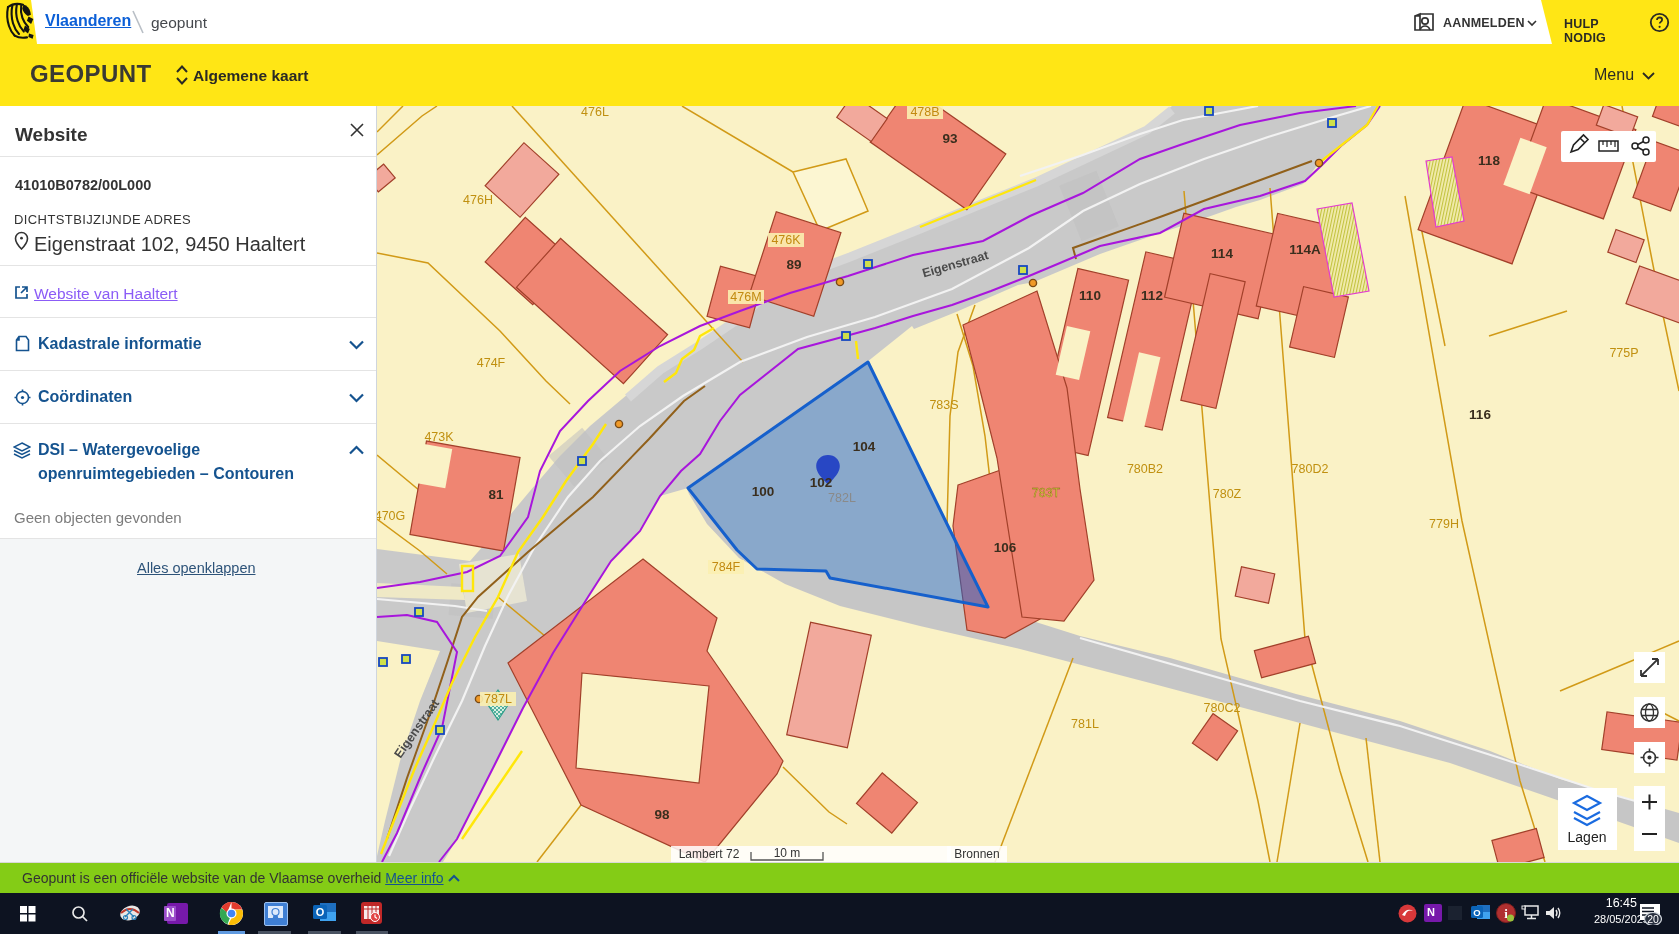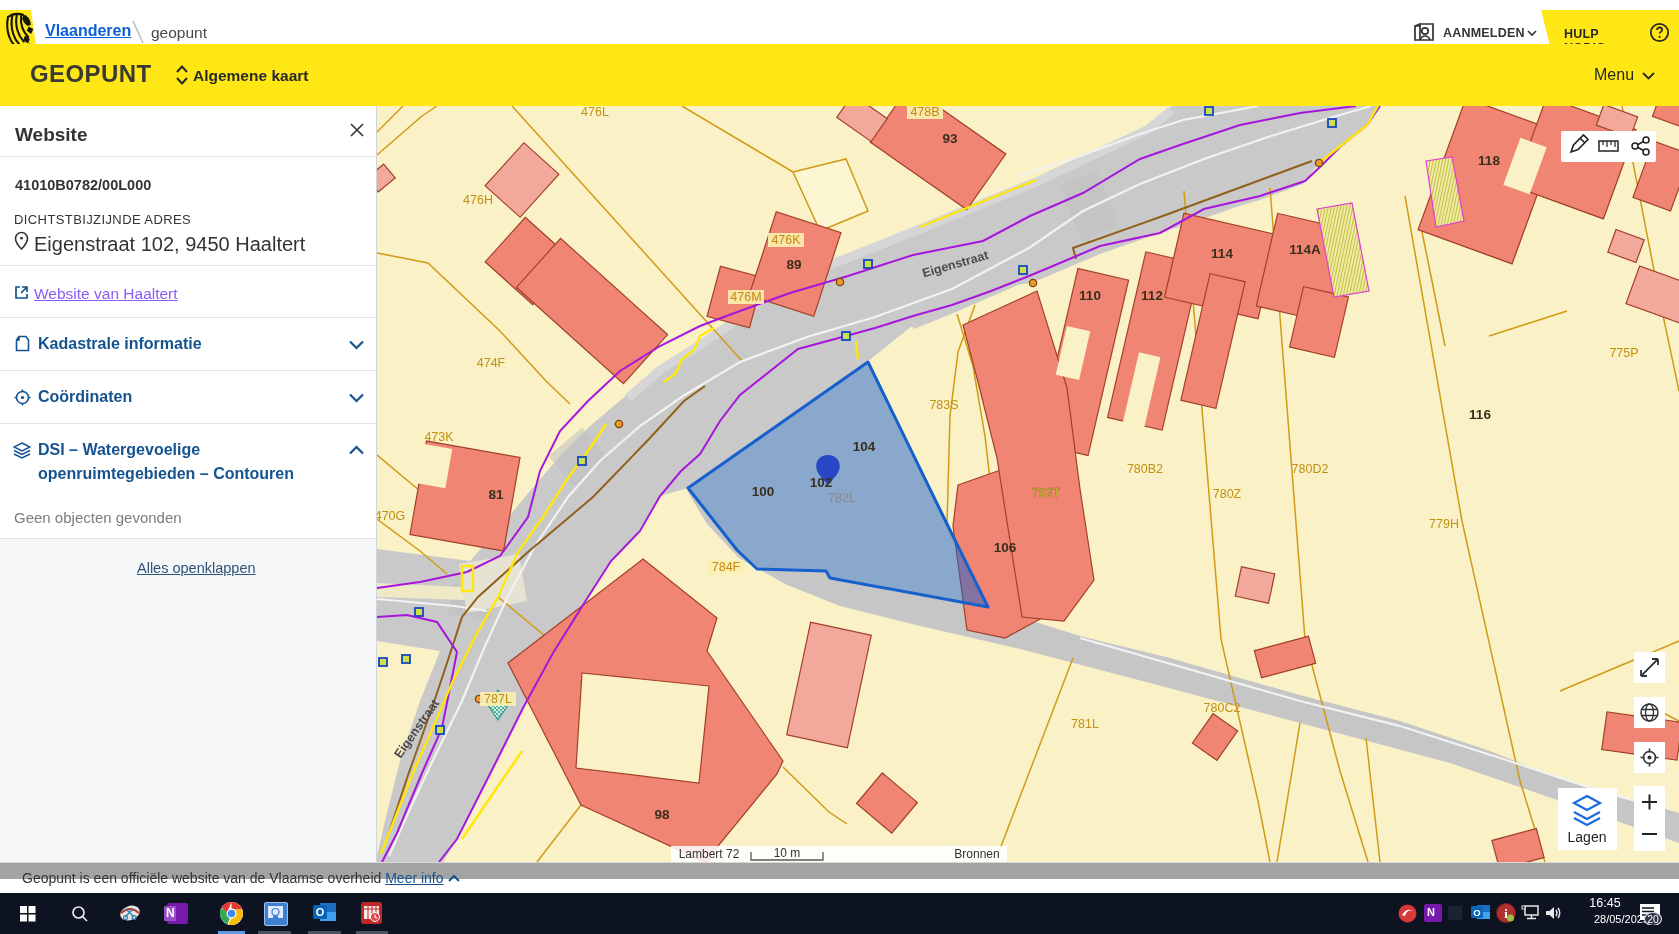--- a/index.html
+++ b/index.html
@@ -1,21 +1,21 @@
 <!DOCTYPE html>
 <html><head>
 <meta charset="utf-8">
 <style>
 html,body{margin:0;padding:0;width:1679px;height:934px;overflow:hidden;font-family:"Liberation Sans",sans-serif;background:#fff;}
 .abs{position:absolute;}
-#topbar{position:absolute;left:0;top:0;width:1454px;height:44px;background:#fff;margin-top:10px;}
+#topbar{position:absolute;left:0;top:0;width:1454px;height:44px;background:#fff;}
 #yellowbar{position:absolute;left:0;top:44px;width:1679px;height:62px;background:#FFE615;}
 #sidebar{position:absolute;left:0;top:106px;width:376px;height:756px;background:#fff;border-right:1px solid #cfd5dd;}
 #mapwrap{position:absolute;left:377px;top:106px;width:1058px;height:756px;background:#faf2c6;}
-#footer{position:absolute;left:0;top:862px;width:1679px;height:17px;background:#a3a3a3;border-top:1px solid #d8d8d8;box-sizing:border-box;}
+#footer{position:absolute;left:0;top:862px;width:1679px;height:31px;background:#84cc16;border-top:1px solid #d8d8d8;box-sizing:border-box;}
 #taskbar{position:absolute;left:0;top:893px;width:1679px;height:41px;background:#0d1321;}
 .hdrlink{color:#0b5fd7;font-weight:bold;font-size:16px;text-decoration:underline;}
 .divline{position:absolute;left:0;width:376px;height:1px;background:#e4e4e4;}
 .acc-title{color:#15538f;font-weight:bold;font-size:16px;text-align:center;}
 .chev{stroke:#15538f;stroke-width:2.2;fill:none;}
 </style>
 </head>
 <body>
 
 <div id="topbar">
@@ -537,21 +537,21 @@
       <rect x="4" y="1" width="13" height="9" fill="none" stroke="#e8e8e8" stroke-width="1.5"></rect>
       <path d="M10.5 10 v3 M6 13.5 h9" stroke="#e8e8e8" stroke-width="1.5"></path>
       <rect x="1" y="1" width="3" height="3" fill="#0d1321" stroke="#e8e8e8" stroke-width="1"></rect>
     </svg>
 
 <svg class="abs" style="left:1545px;top:12px" width="18" height="16">
       <path d="M1 6 h3.5 L9 2 v12 L4.5 10 H1 Z" fill="#e8e8e8"></path>
       <path d="M11 5 q2 3 0 6 M13 3 q3.5 5 0 10" fill="none" stroke="#e8e8e8" stroke-width="1.4"></path>
     </svg>
 
-<span class="abs" style="left:1573px;top:3px;width:64px;text-align:center;font-size:12.5px;color:#fff">16:45</span>
+<span class="abs" style="left:1573px;top:3px;width:64px;text-align:right;font-size:12.5px;color:#fff">16:45</span>
 <span class="abs" style="left:1561px;top:20px;width:88px;text-align:right;font-size:11px;color:#fff">28/05/2025</span>
 
 <svg class="abs" style="left:1638px;top:10px" width="24" height="22">
       <rect x="2" y="1" width="20" height="16" fill="#fff"></rect>
       <path d="M4 5 h12 M4 8.5 h12 M4 12 h8" stroke="#0d1321" stroke-width="1.6"></path>
       <ellipse cx="15" cy="16" rx="8.5" ry="6.5" fill="#2a3140" stroke="#cfd4da" stroke-width="1.2"></ellipse>
       <text x="15" y="19.5" font-size="10.5" fill="#fff" text-anchor="middle" font-family="Liberation Sans,sans-serif">20</text>
     </svg>
 </div>
 

